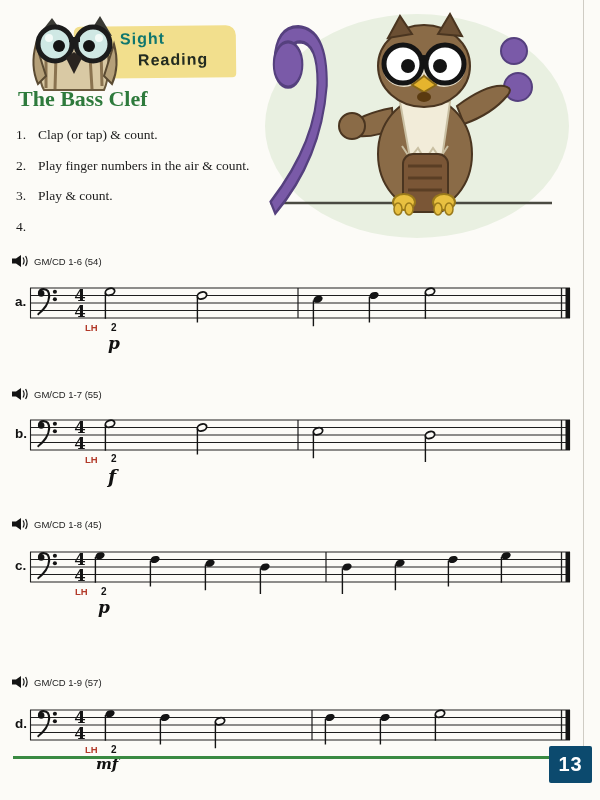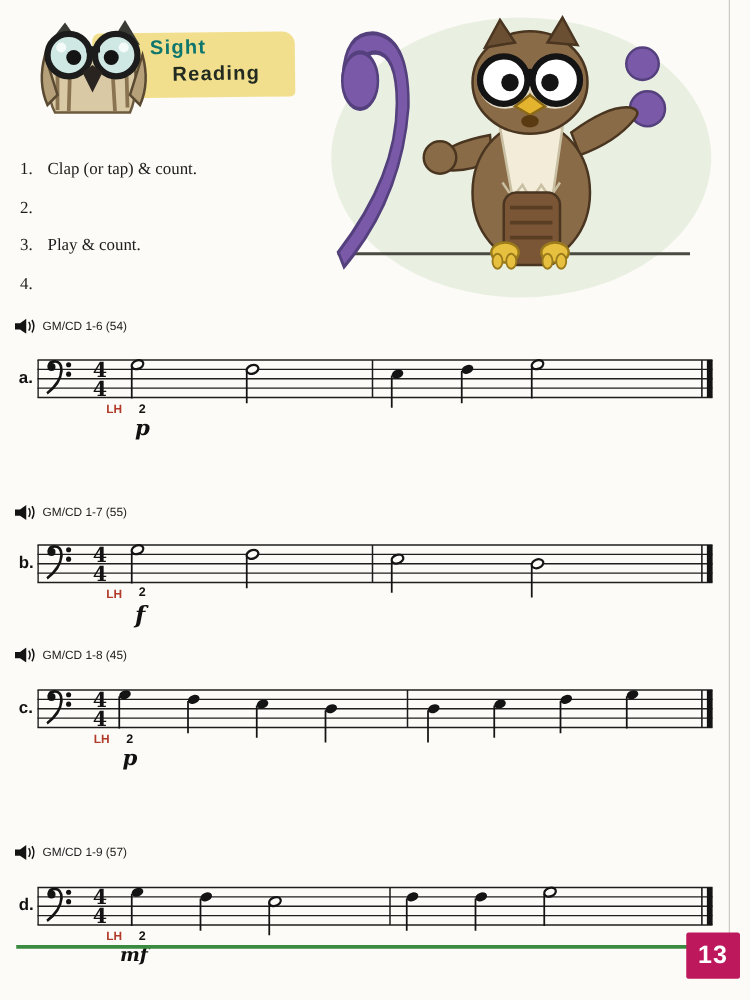--- a/index.html
+++ b/index.html
@@ -28,21 +28,21 @@
   .cdrow{position:absolute;left:12px;top:0;display:flex;align-items:center;gap:5px;}
   .cdrow .cdtxt{font-size:9.5px;color:#222;}
   .exlabel{position:absolute;left:15px;font-weight:bold;font-size:13.5px;color:#111;}
   .lh{position:absolute;font-weight:bold;font-size:9.5px;color:#b23a2a;}
   .fing{position:absolute;font-weight:bold;font-size:10px;color:#111;}
   .dyn{position:absolute;font-family:"DejaVu Serif",serif;font-style:italic;font-weight:bold;color:#111;}
 
   .footrule{position:absolute;left:13px;top:756px;width:538px;height:2.5px;background:#3a8a42;}
   .foot{position:absolute;left:14px;top:763px;font-size:10.5px;color:#3a8a42;letter-spacing:.4px;}
   .foot b{margin-right:6px;}
-  .pagebox{position:absolute;left:549px;top:746px;width:43px;height:37px;background:#be185d;
+  .pagebox{position:absolute;left:549px;top:746px;width:43px;height:37px;background:#0c4a6e;
            border-radius:2px;display:flex;align-items:center;justify-content:center;}
   .pagebox span{color:#fff;font-weight:bold;font-size:20px;letter-spacing:1px;}
 </style>
 </head>
 <body>
 
 <div class="page">
   <div class="edge-line"></div>
 
   <div class="logo">
@@ -60,28 +60,30 @@
       <circle cx="71" cy="38" r="17" fill="#cfe8e4" stroke="#1c1c1c" stroke-width="5"></circle>
       <rect x="47" y="31" width="11" height="5" fill="#1c1c1c"></rect>
       <circle cx="37" cy="40" r="6" fill="#141414"></circle>
       <circle cx="67" cy="40" r="6" fill="#141414"></circle>
       <circle cx="27" cy="32" r="4" fill="#f4fbf8"></circle>
       <circle cx="77" cy="32" r="4" fill="#f4fbf8"></circle>
       <path d="M52,46 L44,52 L52,68 L60,52 Z" fill="#2a2420"></path>
     </svg>
   </div>
 
+  <h1 class="title">The Bass Clef</h1>
 
   <div class="instr">
       <div class="row">
         <span class="num">1.</span>
         <span>Clap (or tap) &amp; count.</span>
       </div>
       <div class="row">
         <span class="num">2.</span>
+        <span>Play finger numbers in the air &amp; count.</span>
       </div>
       <div class="row">
         <span class="num">3.</span>
         <span>Play &amp; count.</span>
       </div>
       <div class="row">
         <span class="num">4.</span>
       </div>
     </div>
 
@@ -177,21 +179,21 @@
             <ellipse cx="430" cy="11.75" rx="4.8" ry="3.4" transform="rotate(-20 430 11.75)" fill="#fcfbf7" stroke="#141414" stroke-width="1.8"></ellipse>
           </g>
           <line x1="298" y1="8" x2="298" y2="38" stroke="#1e1e1e" stroke-width="1.2"></line>
           <line x1="561.5" y1="8" x2="561.5" y2="38" stroke="#1e1e1e" stroke-width="1.3"></line>
           <rect x="565.5" y="8" width="4.6" height="30" fill="#141414"></rect>
         </svg>
         <span class="lh" style="left: 85px; top: 67px;">LH</span>
         <span class="fing" style="left: 111px; top: 66.5px;">2</span>
         <span class="dyn" style="left: 108px; top: 78px; font-size: 17px;">p</span>
       </div>
-      <div class="ex" style="top: 404px;">
+      <div class="ex" style="top: 388px;">
         <div class="cdrow">
           <svg width="17" height="12" viewBox="0 0 17 12">
             <path d="M0,3.5 L4,3.5 L9,0 L9,12 L4,8.5 L0,8.5 Z" fill="#141414"></path>
             <path d="M11,2.5 Q13.2,6 11,9.5" fill="none" stroke="#141414" stroke-width="1.2"></path>
             <path d="M13.6,1 Q16.6,6 13.6,11" fill="none" stroke="#141414" stroke-width="1.2"></path>
           </svg>
           <span class="cdtxt">GM/CD 1-7 (55)</span>
         </div>
         <span class="exlabel" style="top: 37.5px;">b.</span>
         <svg width="600" height="62" viewBox="0 0 600 62" style="position: absolute; left: 0px; top: 23.5px;">

